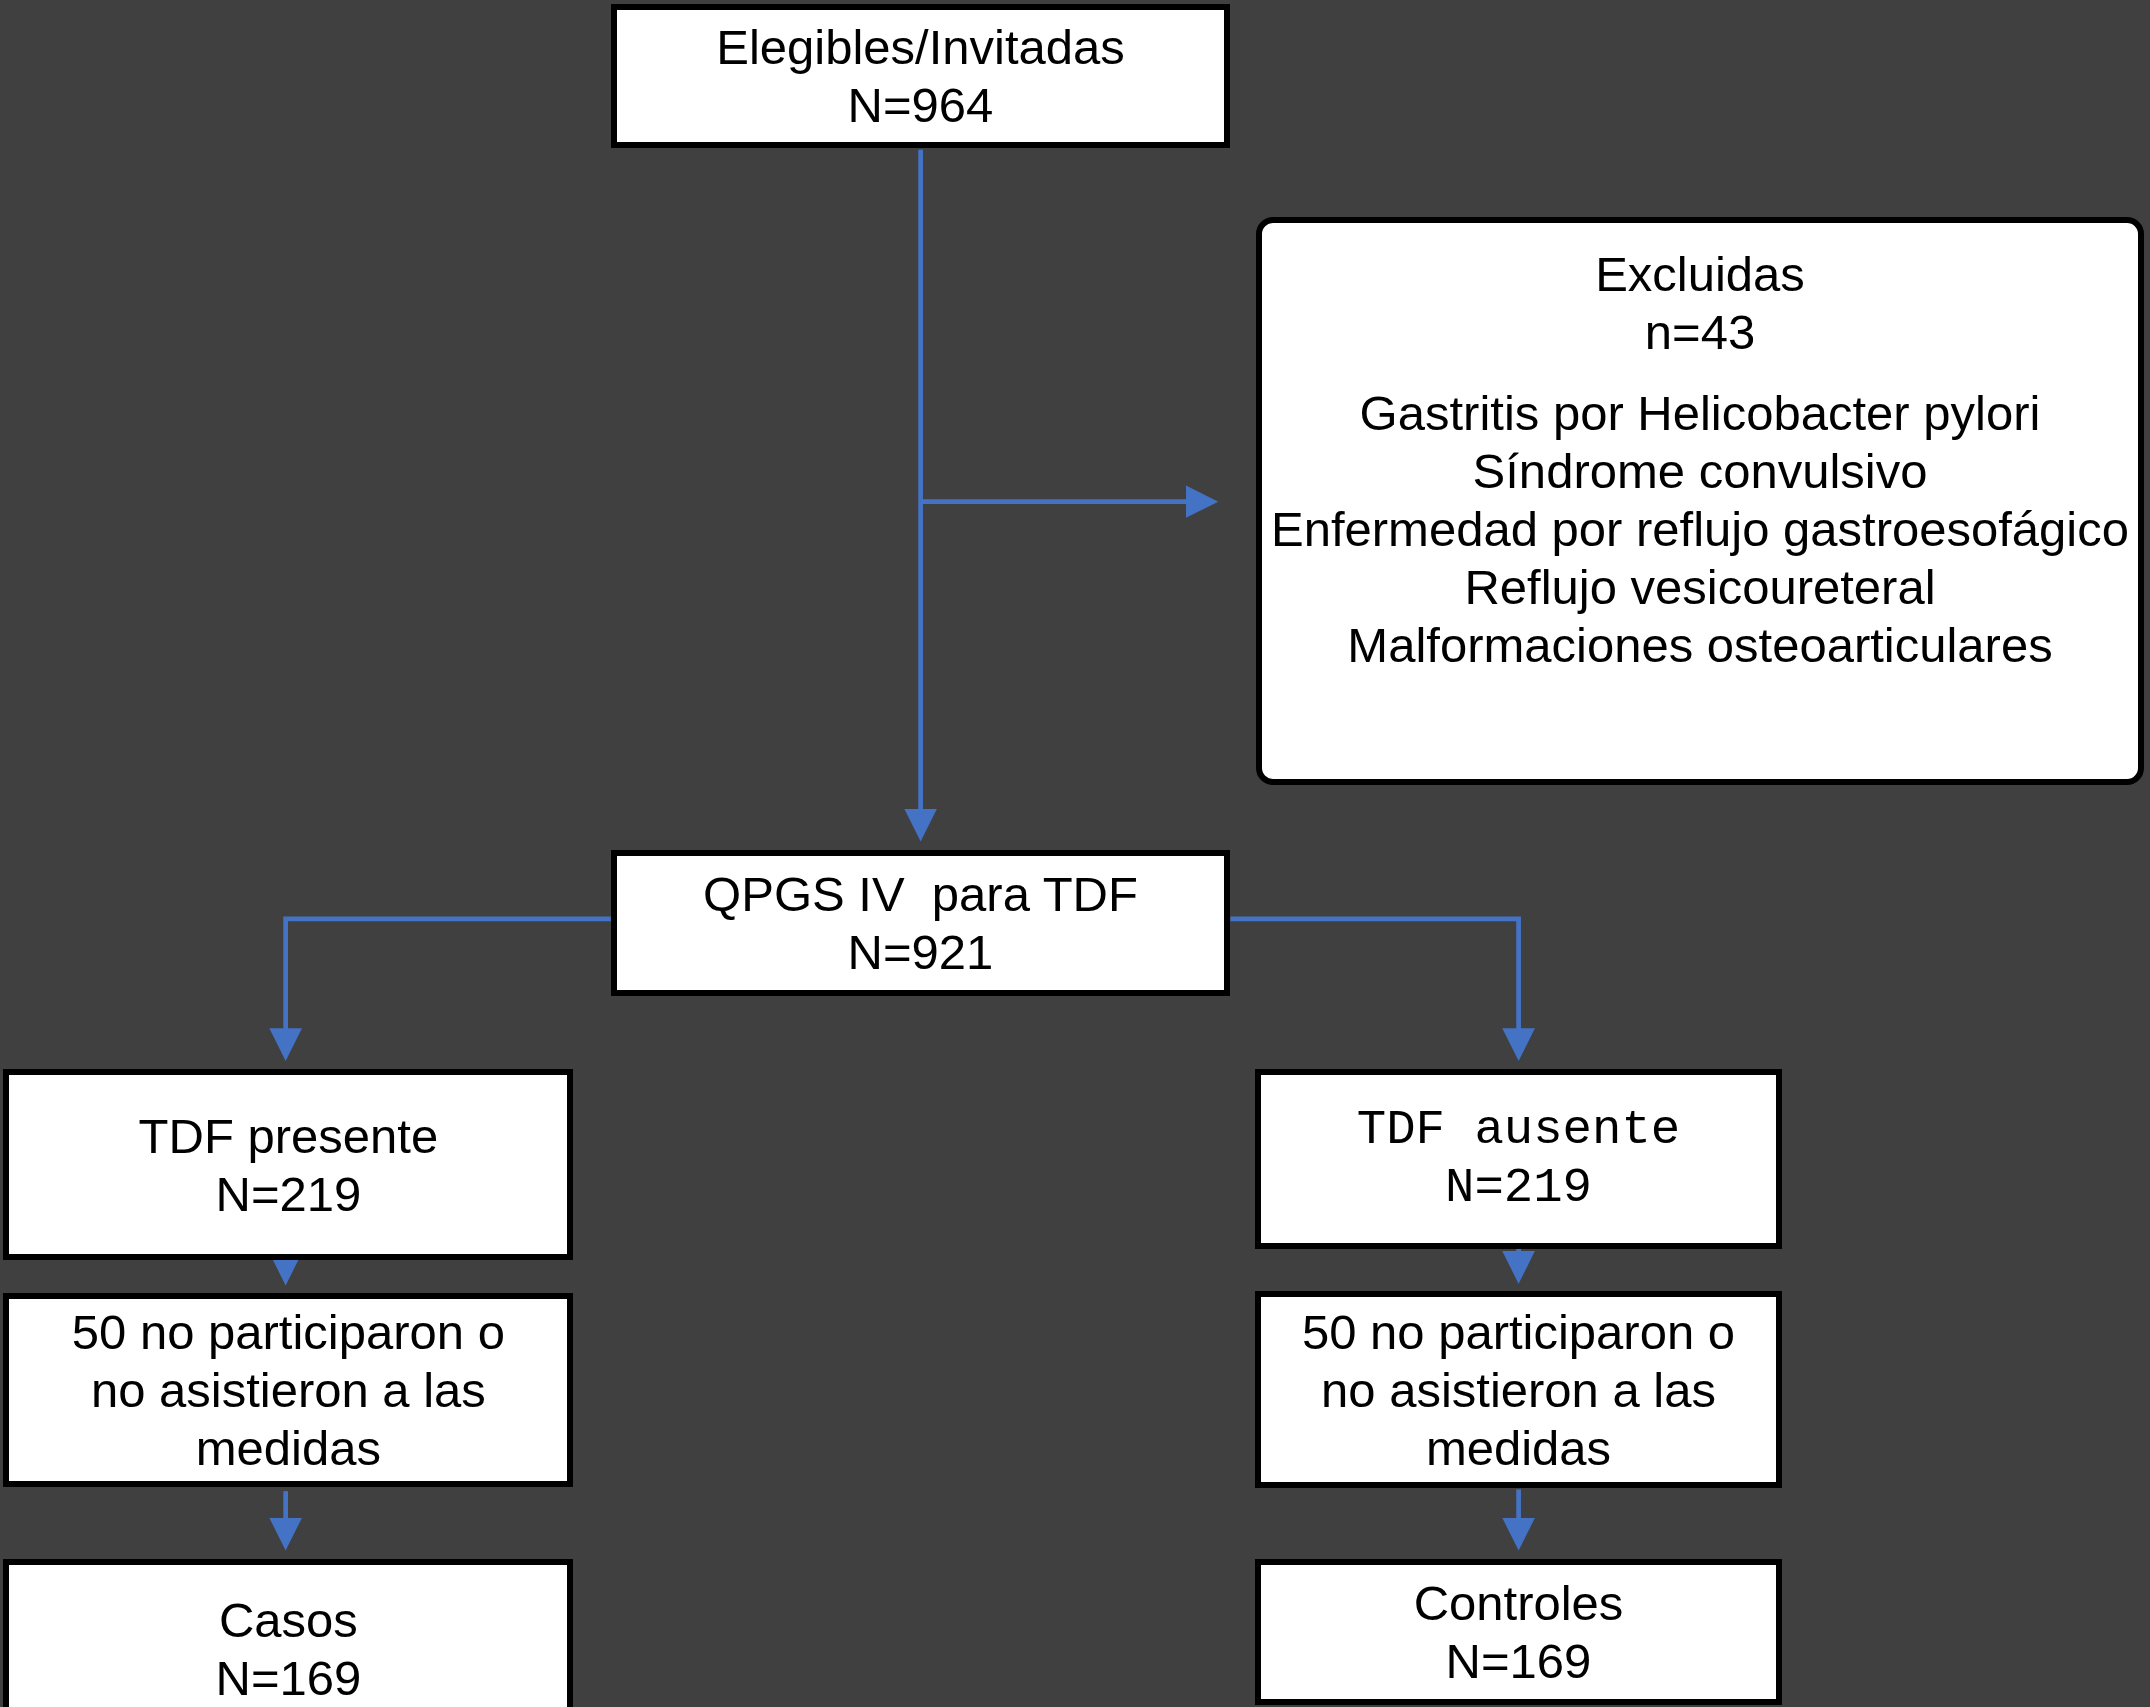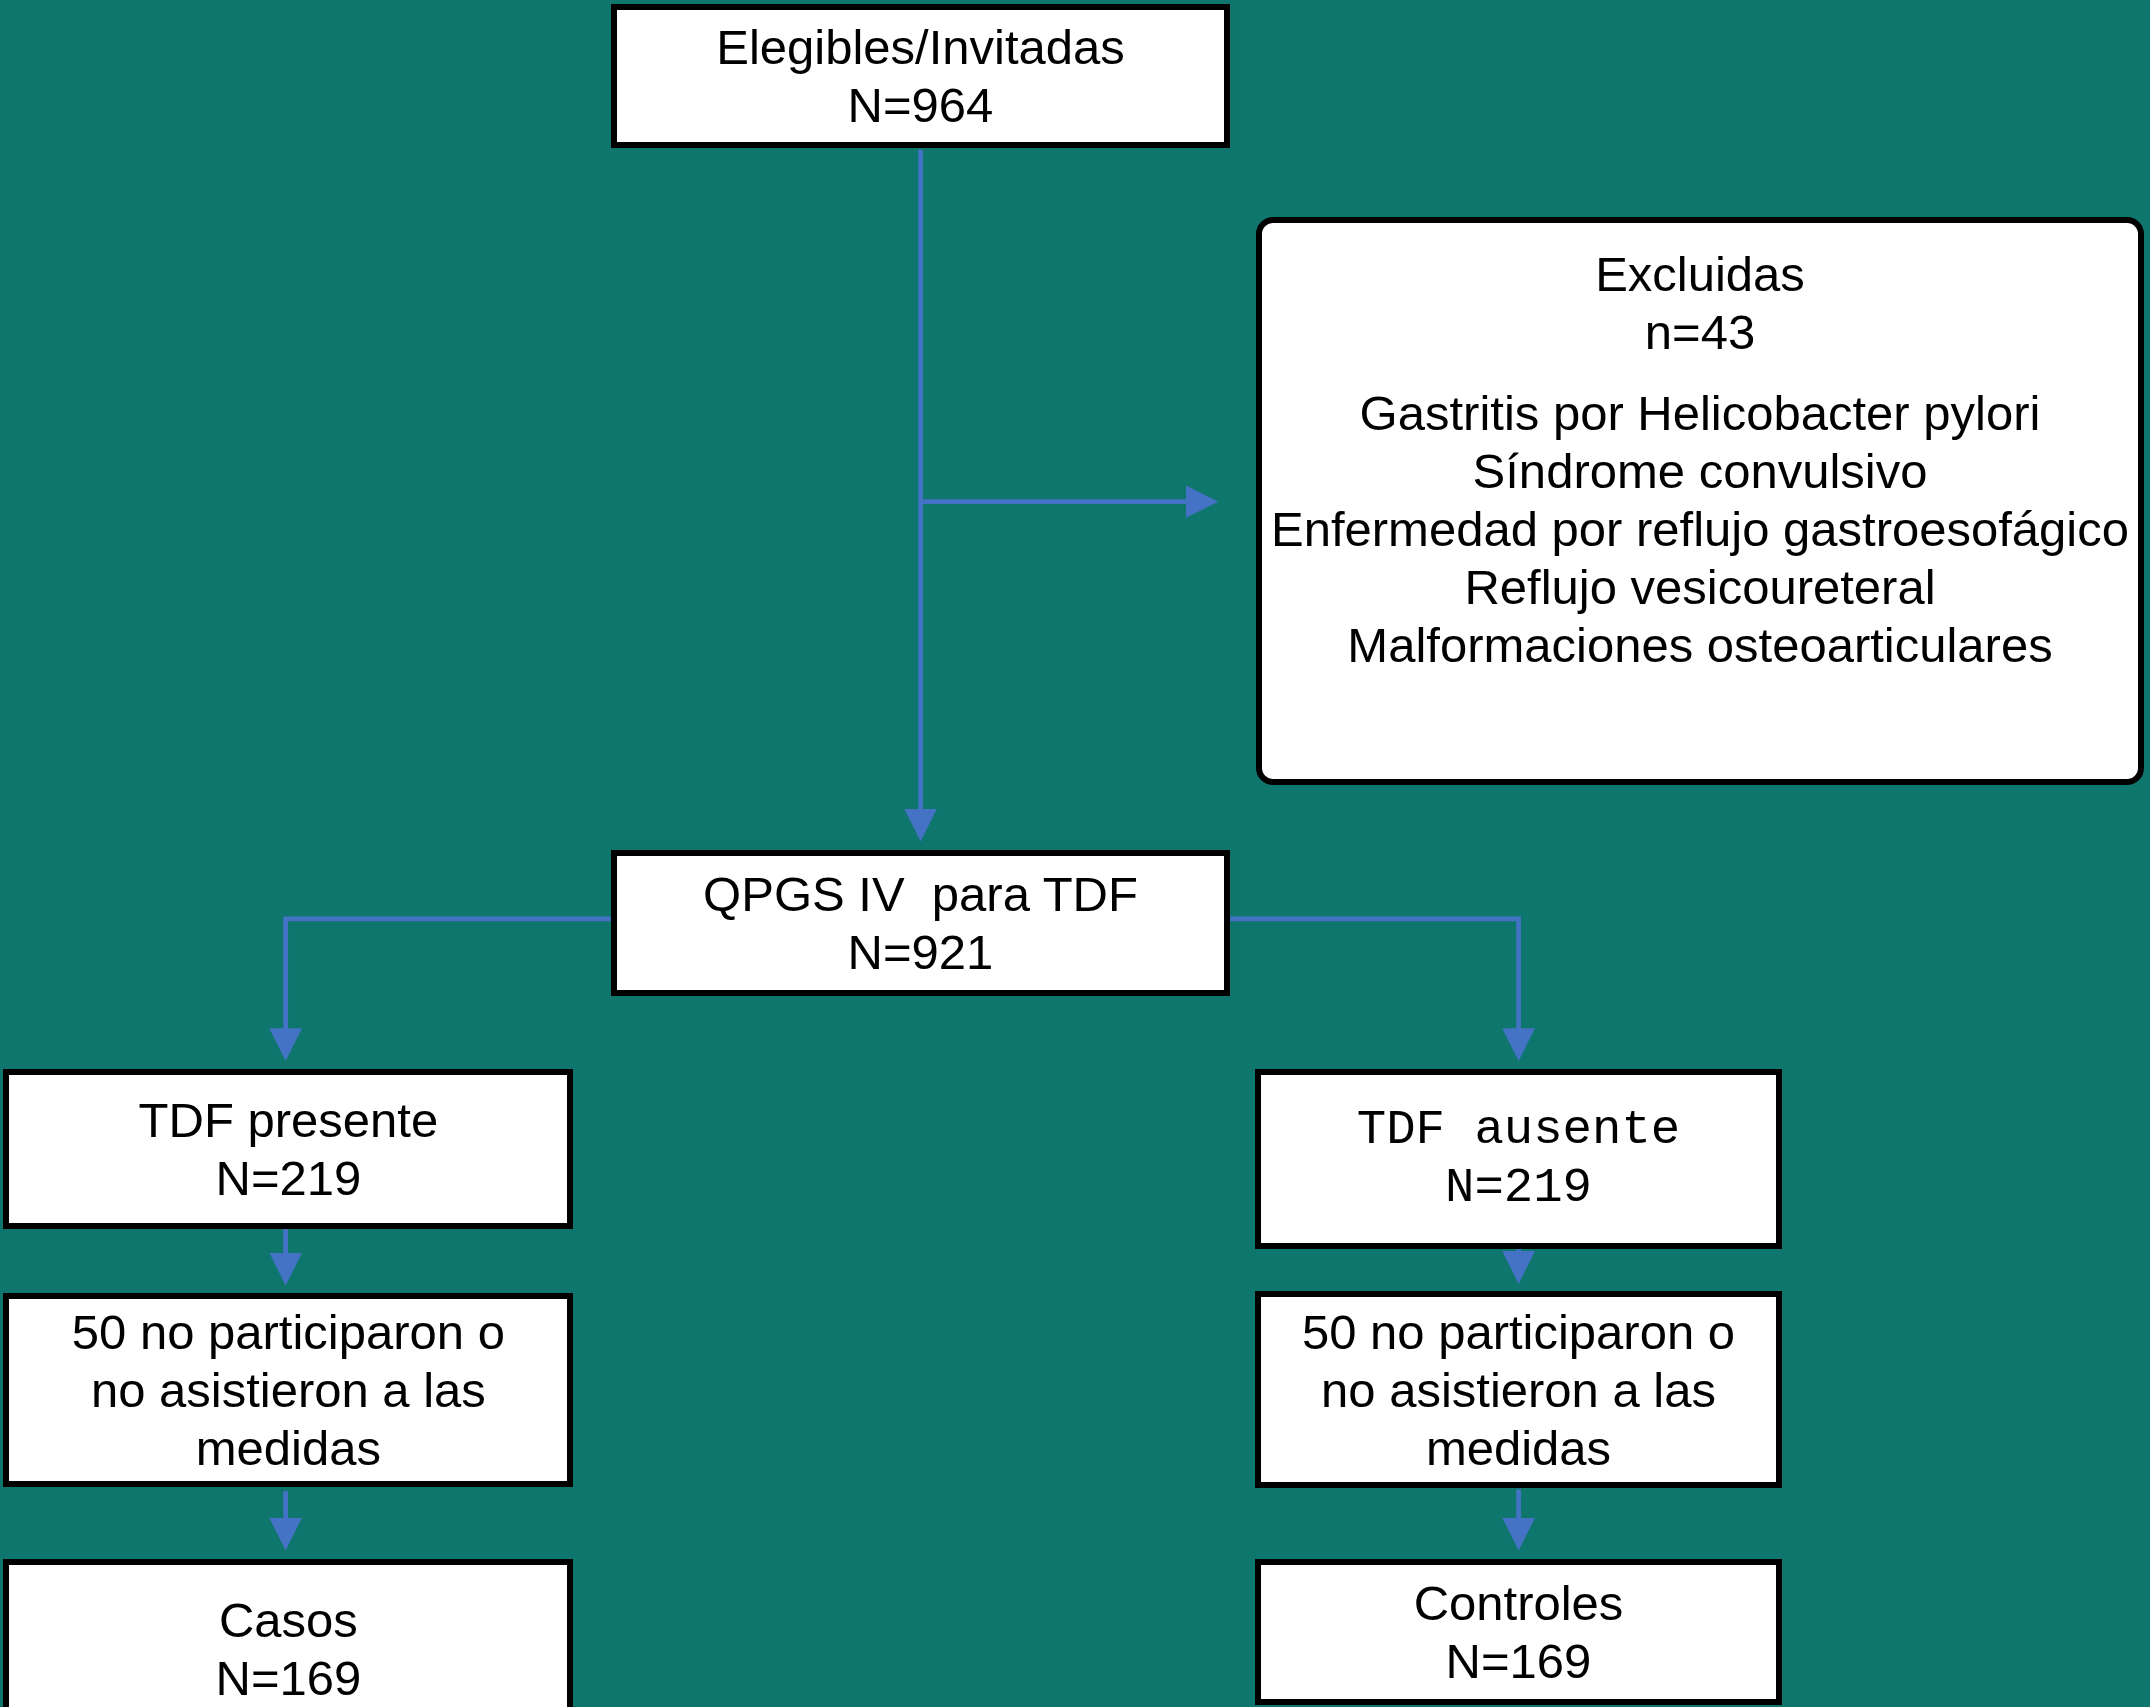--- a/index.html
+++ b/index.html
@@ -1,19 +1,19 @@
 <!DOCTYPE html>
 <html style="font-size:13.8px"><head>
 <meta charset="utf-8">
 <style>
   html,body{margin:0;padding:0;background:#ffffff;}
   .canvas{
     position:relative;
     width:2151px;height:1708px;
-    background:#0f766e;
+    background:#404040;
     font-family:"Liberation Sans", sans-serif;
     color:#000000;
     overflow:hidden;
   }
   .box{
     position:absolute;
     box-sizing:border-box;
     border:6.9px solid #000000;
     background:#ffffff;
     display:flex;
@@ -22,21 +22,21 @@
     justify-content:center;
     text-align:center;
     font-size:49px;
     line-height:58px;
     white-space:pre-wrap;
   }
   .box span{display:block;}
   #box-eligible{left:611px;top:4.3px;width:619px;height:144px;}
   #box-excluded{left:1256px;top:217px;width:888px;height:568px;justify-content:flex-start;padding-top:22.4px;border-radius:17px;}
   #box-qpgs{left:611px;top:850px;width:619px;height:146px;text-align:right;}
-  #box-tdf-present{left:3.4px;top:1069px;width:570px;height:160px;}
+  #box-tdf-present{left:3.4px;top:1069px;width:570px;height:191px;}
   #box-tdf-absent{left:1255px;top:1069px;width:527px;height:180px;font-family:Liberation Mono, monospace;}
   #box-dropout-left{left:3.4px;top:1293px;width:570px;height:194px;}
   #box-dropout-right{left:1255px;top:1291px;width:527px;height:197px;}
   #box-cases{left:3.4px;top:1559px;width:570px;height:180px;}
   #box-controls{left:1255px;top:1559px;width:527px;height:146px;}
   .spacer{height:22.4px;}
   svg.arrows{
     position:absolute;left:0;top:0;width:2151px;height:1708px;
     pointer-events:none;
   }

